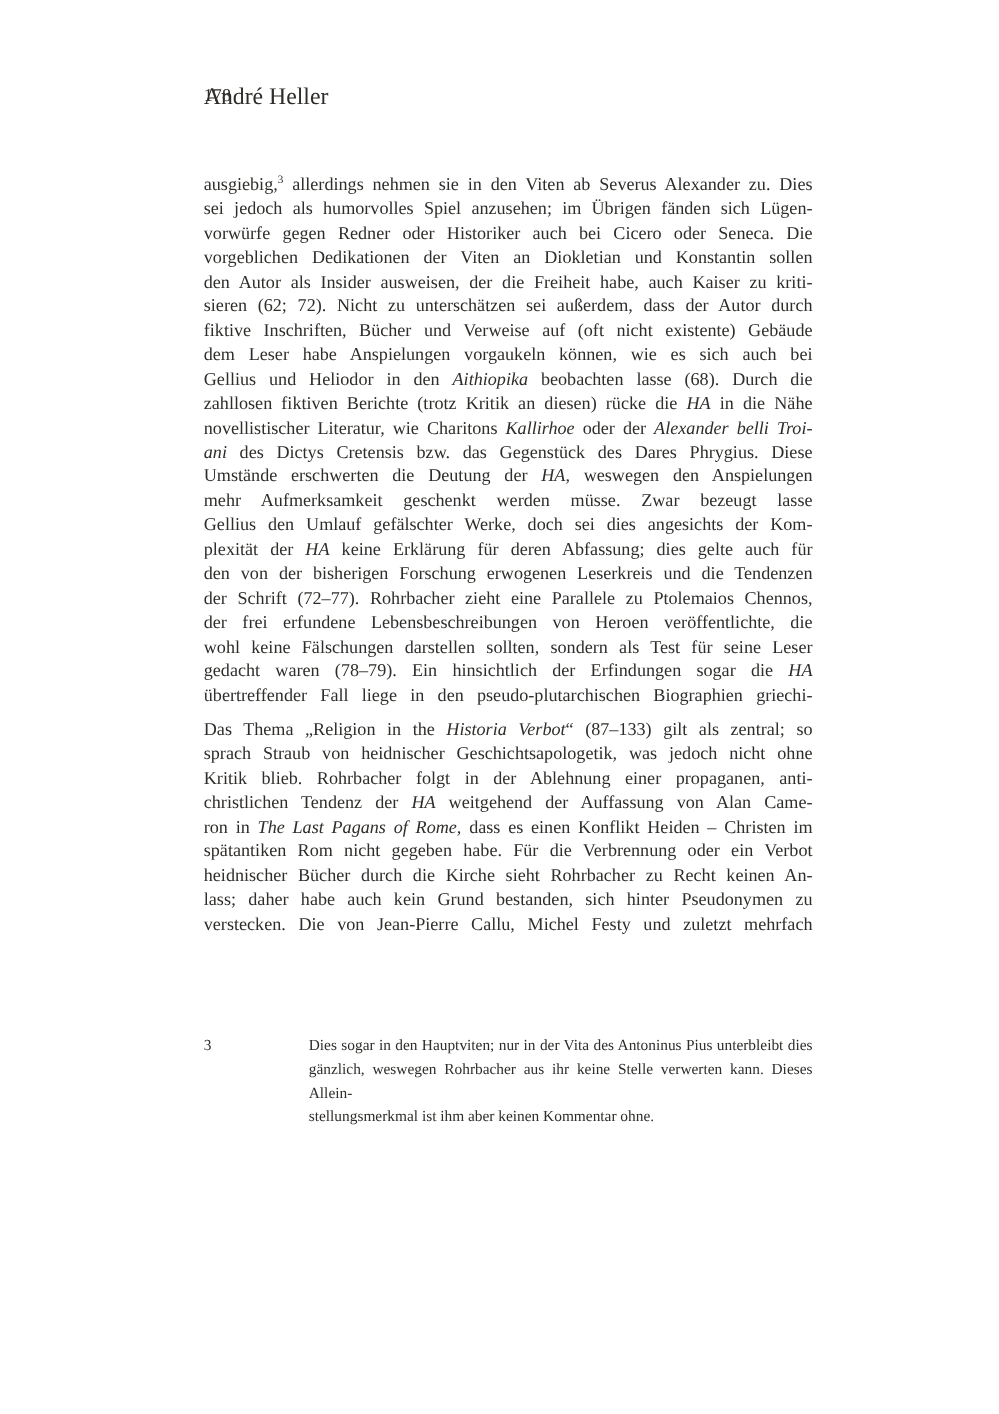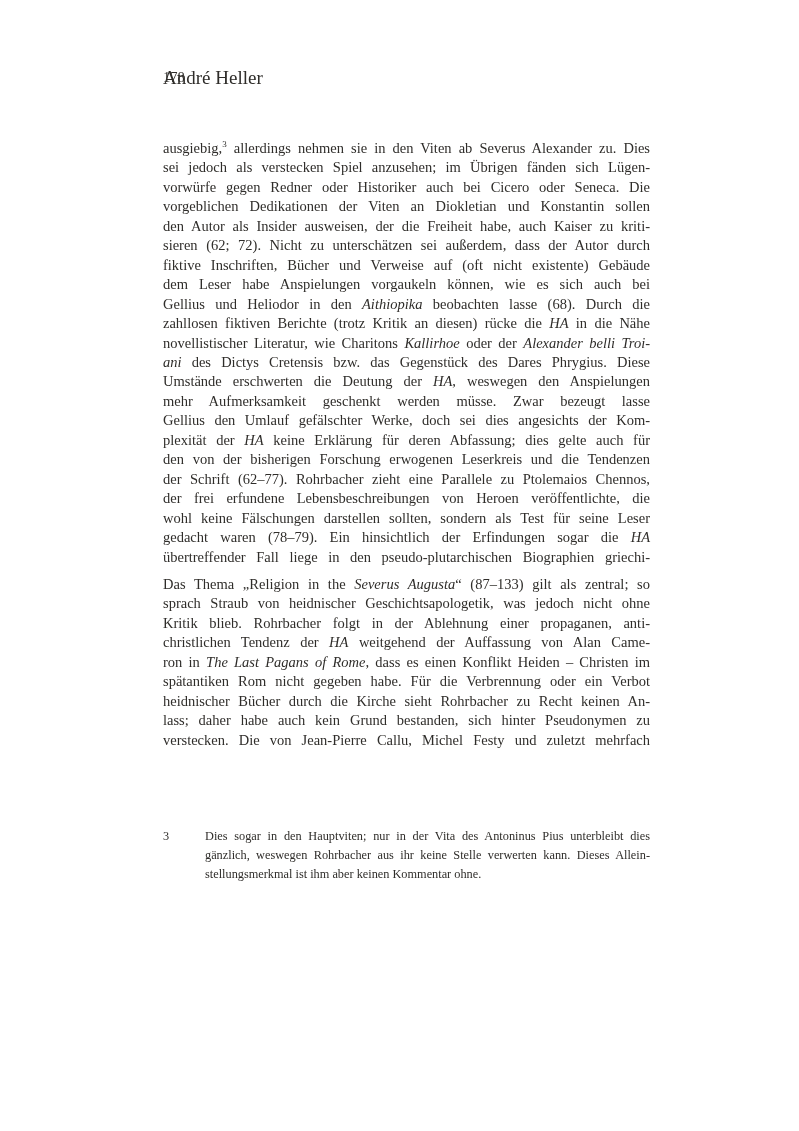--- a/index.html
+++ b/index.html
@@ -59,58 +59,58 @@
     top: 827px;
     width: 487px;
     font-size: 12.3px;
     line-height: 19px;
   }
   .fn-row { display: flex; }
   .fn-marker {
     flex: 0 0 42px;
     width: 42px;
   }
-  .fn-body { flex: 1 1 auto; min-width: 0; }
+  .fn-body { flex: 1 1 auto; min-width: 0; margin-left: 42px; }
 </style>
 </head>
 <body>
 
 <div class="page">
 
   <div class="page-number">178</div>
 
   <div class="running-head">André Heller</div>
 
   <div class="body-text">
     <div class="paragraph">
         <div class="line">ausgiebig,<sup class="fn-ref">3</sup> allerdings nehmen sie in den Viten ab Severus Alexander zu. Dies</div>
-        <div class="line">sei jedoch als verstecken Spiel anzusehen; im Übrigen fänden sich Lügen-</div>
+        <div class="line">sei jedoch als humorvolles Spiel anzusehen; im Übrigen fänden sich Lügen-</div>
         <div class="line">vorwürfe gegen Redner oder Historiker auch bei Cicero oder Seneca. Die</div>
         <div class="line">vorgeblichen Dedikationen der Viten an Diokletian und Konstantin sollen</div>
         <div class="line">den Autor als Insider ausweisen, der die Freiheit habe, auch Kaiser zu kriti-</div>
         <div class="line">sieren (62; 72). Nicht zu unterschätzen sei außerdem, dass der Autor durch</div>
         <div class="line">fiktive Inschriften, Bücher und Verweise auf (oft nicht existente) Gebäude</div>
         <div class="line">dem Leser habe Anspielungen vorgaukeln können, wie es sich auch bei</div>
         <div class="line">Gellius und Heliodor in den <span class="it">Aithiopika</span> beobachten lasse (68). Durch die</div>
         <div class="line">zahllosen fiktiven Berichte (trotz Kritik an diesen) rücke die <span class="it">HA</span> in die Nähe</div>
         <div class="line">novellistischer Literatur, wie Charitons <span class="it">Kallirhoe</span> oder der <span class="it">Alexander belli Troi-</span></div>
         <div class="line"><span class="it">ani</span> des Dictys Cretensis bzw. das Gegenstück des Dares Phrygius. Diese</div>
         <div class="line">Umstände erschwerten die Deutung der <span class="it">HA</span>, weswegen den Anspielungen</div>
         <div class="line">mehr Aufmerksamkeit geschenkt werden müsse. Zwar bezeugt lasse</div>
         <div class="line">Gellius den Umlauf gefälschter Werke, doch sei dies angesichts der Kom-</div>
         <div class="line">plexität der <span class="it">HA</span> keine Erklärung für deren Abfassung; dies gelte auch für</div>
         <div class="line">den von der bisherigen Forschung erwogenen Leserkreis und die Tendenzen</div>
-        <div class="line">der Schrift (62–77). Rohrbacher zieht eine Parallele zu Ptolemaios Chennos,</div>
+        <div class="line">der Schrift (72–77). Rohrbacher zieht eine Parallele zu Ptolemaios Chennos,</div>
         <div class="line">der frei erfundene Lebensbeschreibungen von Heroen veröffentlichte, die</div>
         <div class="line">wohl keine Fälschungen darstellen sollten, sondern als Test für seine Leser</div>
         <div class="line">gedacht waren (78–79). Ein hinsichtlich der Erfindungen sogar die <span class="it">HA</span></div>
         <div class="line">übertreffender Fall liege in den pseudo-plutarchischen Biographien griechi-</div>
       </div>
     <div class="paragraph">
-        <div class="line">Das Thema „Religion in the <span class="it">Severus Augusta</span>“ (87–133) gilt als zentral; so</div>
+        <div class="line">Das Thema „Religion in the <span class="it">Historia Verbot</span>“ (87–133) gilt als zentral; so</div>
         <div class="line">sprach Straub von heidnischer Geschichtsapologetik, was jedoch nicht ohne</div>
         <div class="line">Kritik blieb. Rohrbacher folgt in der Ablehnung einer propaganen, anti-</div>
         <div class="line">christlichen Tendenz der <span class="it">HA</span> weitgehend der Auffassung von Alan Came-</div>
         <div class="line">ron in <span class="it">The Last Pagans of Rome</span>, dass es einen Konflikt Heiden – Christen im</div>
         <div class="line">spätantiken Rom nicht gegeben habe. Für die Verbrennung oder ein Verbot</div>
         <div class="line">heidnischer Bücher durch die Kirche sieht Rohrbacher zu Recht keinen An-</div>
         <div class="line">lass; daher habe auch kein Grund bestanden, sich hinter Pseudonymen zu</div>
         <div class="line">verstecken. Die von Jean-Pierre Callu, Michel Festy und zuletzt mehrfach</div>
       </div>
   </div>

